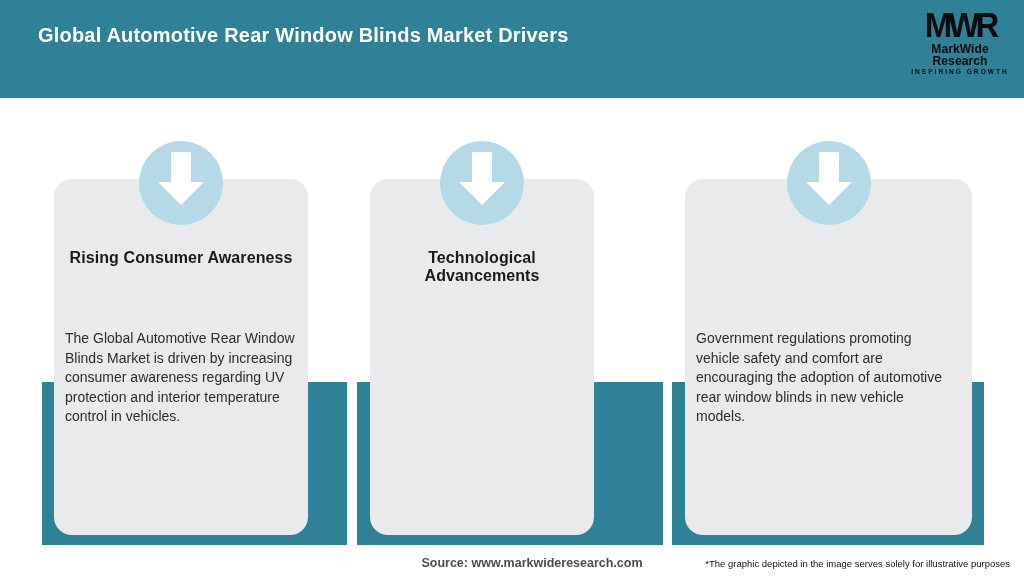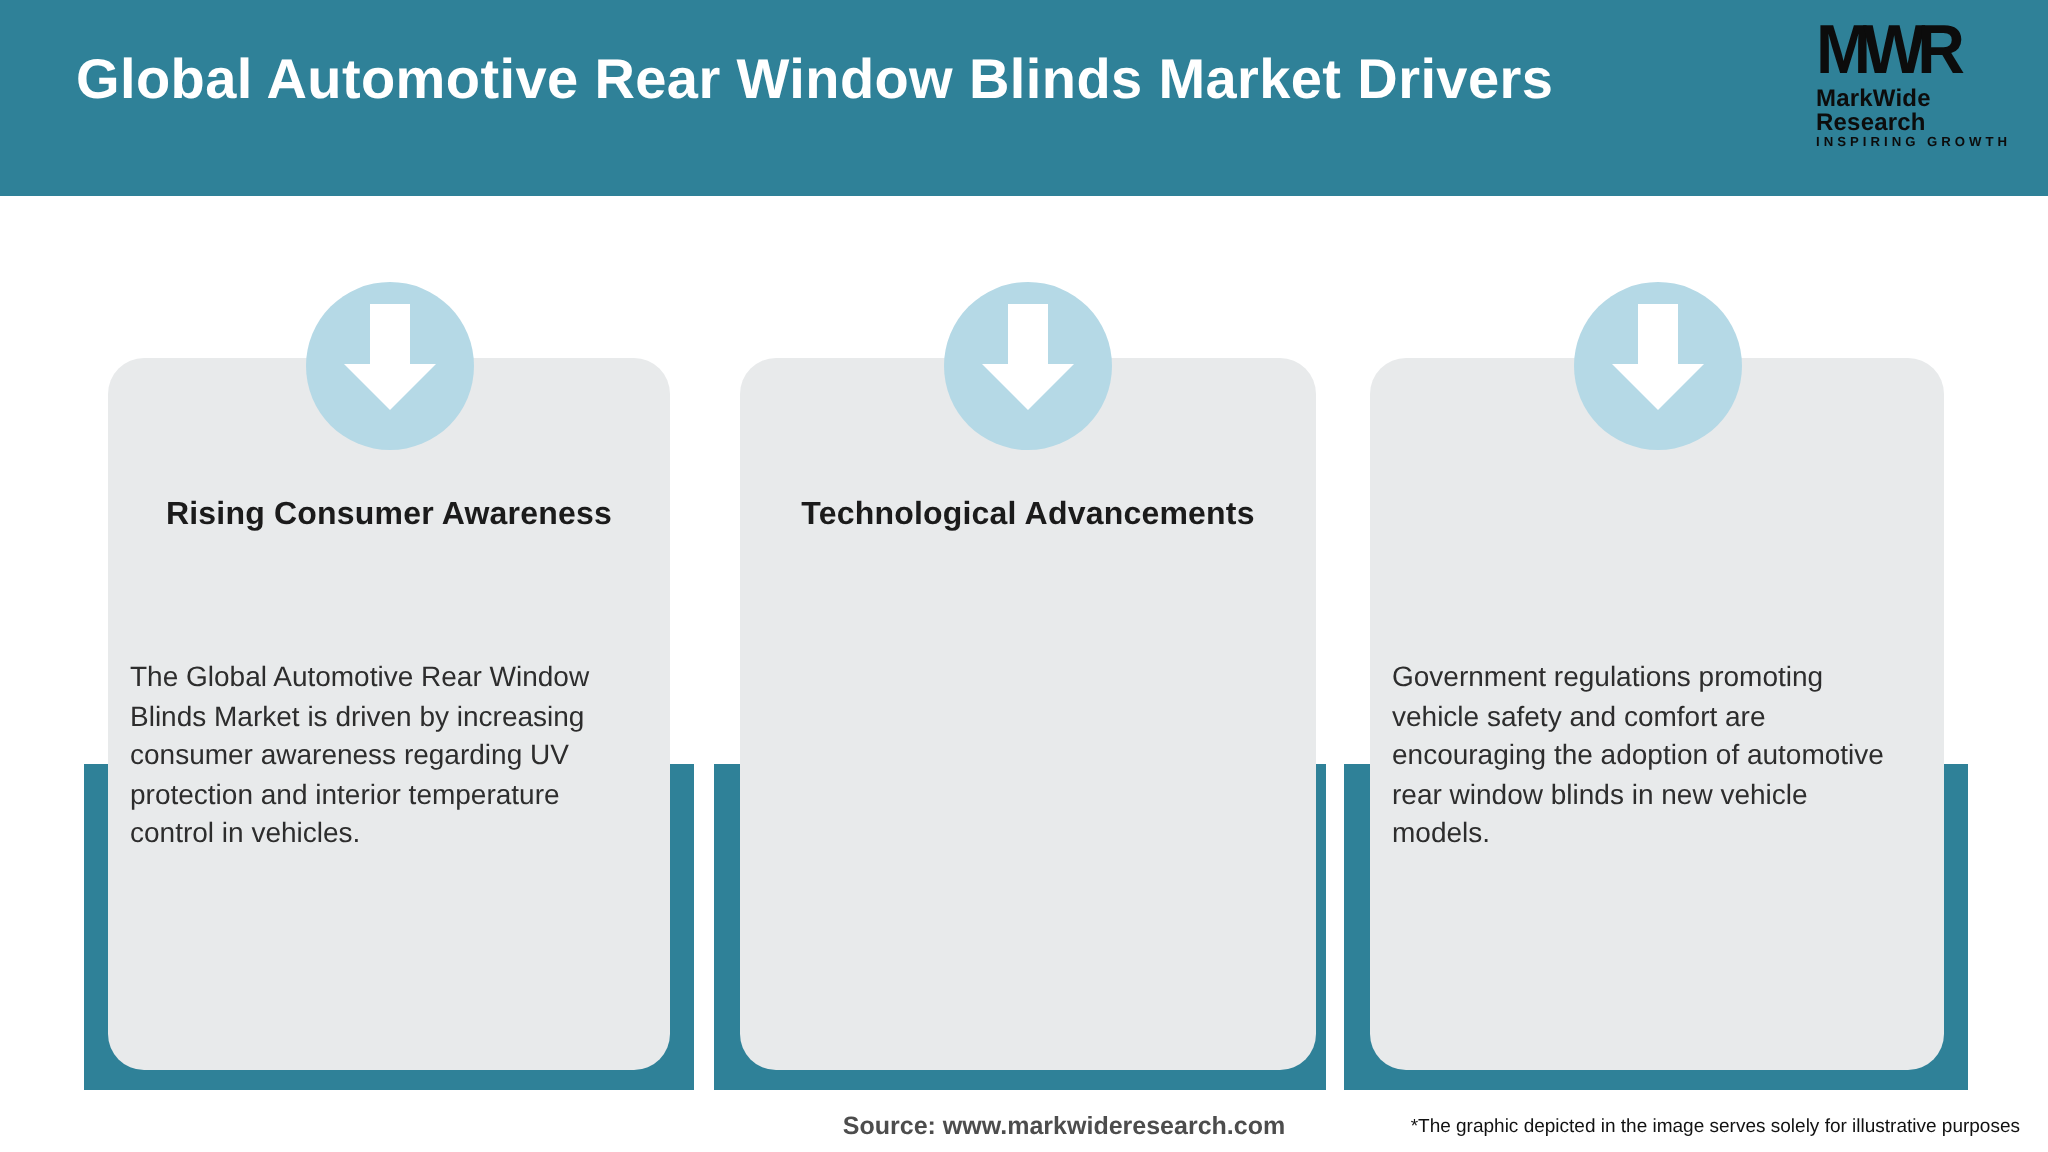--- a/index.html
+++ b/index.html
@@ -17,48 +17,48 @@
   }
   .stage{position:absolute;left:0;top:0;width:1024px;height:576px;background:#fff;}
 
   
   .header{
     position:absolute;left:0;top:0;width:1024px;height:98px;
     background:var(--teal);
   }
   .header-title{
     position:absolute;left:38px;top:24px;
-    color:#ffffff;font-size:28px;font-weight:700;
+    color:#ffffff;font-size:20px;font-weight:700;
     letter-spacing:.2px;white-space:nowrap;
   }
   .logo{
     position:absolute;right:12px;top:8px;width:104px;
-    text-align:left;color:#0c0c0c;line-height:1;
+    text-align:center;color:#0c0c0c;line-height:1;
   }
   .logo-acronym{
     font-size:33px;font-weight:900;letter-spacing:-4px;
     transform:scaleY(1.05);display:block;
   }
   .logo-name{display:block;font-size:12px;font-weight:700;margin-top:2px;letter-spacing:.1px;}
   .logo-tagline{display:block;font-size:6.6px;font-weight:600;letter-spacing:2px;margin-top:2px;}
 
   
   .backdrop{
     position:absolute;top:382px;height:163px;background:var(--teal);
   }
   .backdrop.c1{left:42px;width:305px;}
   .backdrop.c2{left:357px;width:306px;}
   .backdrop.c3{left:672px;width:312px;}
 
   .card{
     position:absolute;top:179px;height:356px;
     background:var(--card);border-radius:18px;
   }
-  .card.c1{left:54px;width:281px;}
-  .card.c2{left:370px;width:288px;}
+  .card.c1{left:54px;width:254px;}
+  .card.c2{left:370px;width:224px;}
   .card.c3{left:685px;width:287px;}
 
   .badge{
     position:absolute;top:-38px;left:50%;margin-left:-42px;
     width:84px;height:84px;border-radius:50%;
     background:var(--circle);
   }
   .badge svg{position:absolute;left:0;top:0;width:84px;height:84px;}
 
   .card-title{

